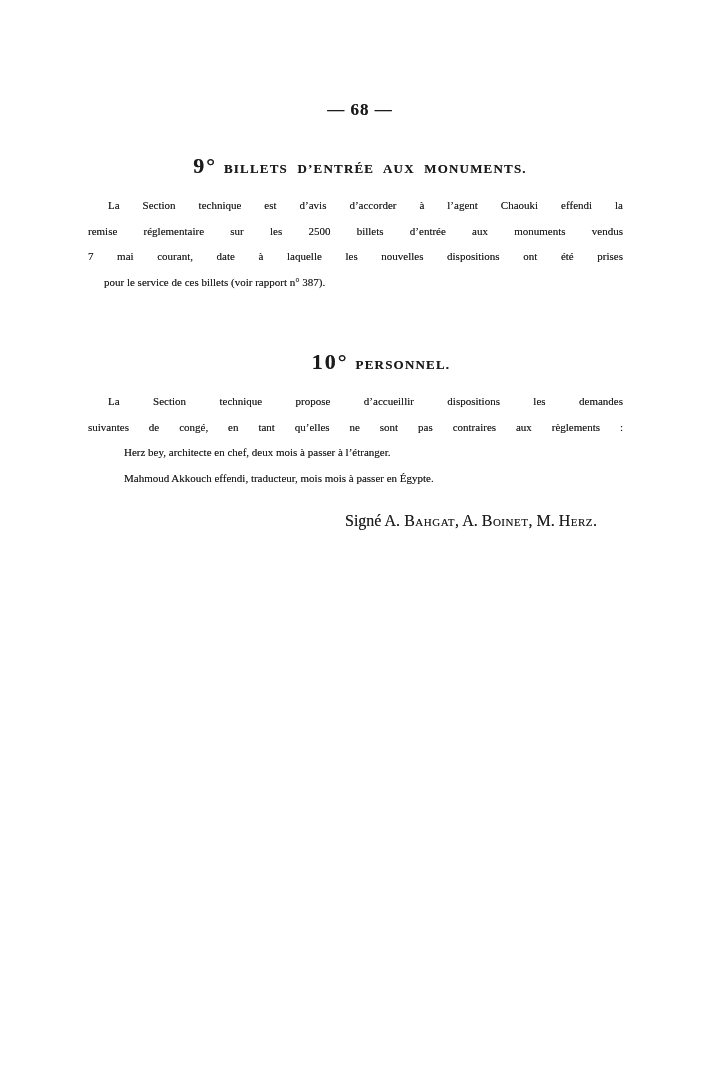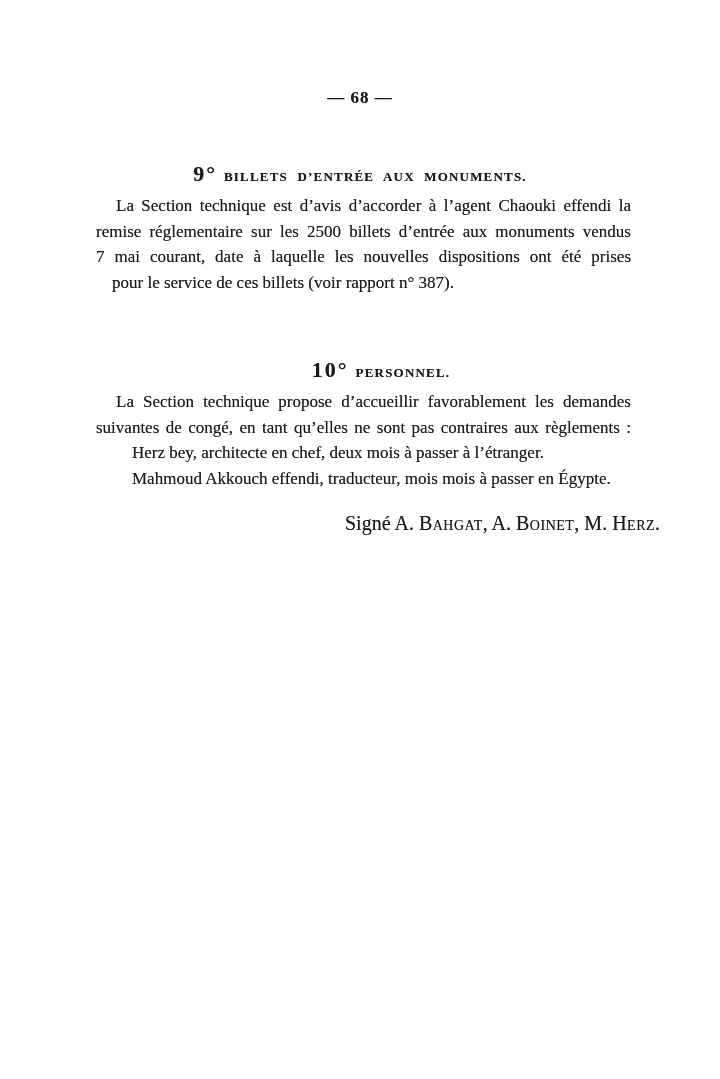--- a/index.html
+++ b/index.html
@@ -8,72 +8,71 @@
     width: 720px;
     height: 1079px;
     background: #ffffff;
     overflow: hidden;
     font-family: "Liberation Serif", serif;
     color: #1b1b1b;
     text-shadow: 0 0 0.4px rgba(10,10,10,0.55);
   }
   .pageno {
     position: absolute;
-    top: 88px; left: 0; width: 720px;
+    top: 100px; left: 0; width: 720px;
     text-align: center;
     font-size: 17px;
     font-weight: bold;
     letter-spacing: 1px;
   }
   .heading {
     position: absolute;
     left: 0; width: 720px;
     text-align: center;
     font-weight: bold;
     white-space: nowrap;
-    margin-top: 8px;
   }
   .h9 { top: 153px; }
   .h10 { top: 349px; width: 694px; padding-left: 34px; }
   .sec-num {
     font-size: 22px;
     letter-spacing: 2px;
     vertical-align: baseline;
   }
   .sec-title {
     font-size: 13px;
     letter-spacing: 1.2px;
     word-spacing: 5px;
     margin-left: 7px;
   }
   .para {
     position: absolute;
-    left: 96px;
+    left: 88px;
     width: 535px;
-    font-size: 17px;
+    font-size: 11px;
     line-height: 25.5px;
   }
   .p9  { top: 193px; }
   .p10 { top: 389px; }
   .line {
     text-align: justify;
     text-align-last: justify;
     white-space: nowrap;
   }
   .line.end {
     text-align: left;
     text-align-last: left;
     margin-left: 16px;
   }
   .line.ind { text-indent: 20px; }
   .signature {
     position: absolute;
     top: 512px;
     left: 345px;
-    font-size: 20px;
+    font-size: 16px;
     white-space: nowrap;
   }
   .sc { font-variant: small-caps; letter-spacing: 0.5px; }
 </style>
 </head>
 <body>
 
 <div class="page">
 
   <div class="pageno">— 68 —</div>
@@ -87,21 +86,21 @@
     <div class="line">remise réglementaire sur les 2500 billets d’entrée aux monuments vendus</div>
     <div class="line">7 mai courant, date à laquelle les nouvelles dispositions ont été prises</div>
     <div class="line end">pour le service de ces billets (voir rapport n° 387).</div>
   </div>
 
   <div class="heading h10">
     <span class="sec-num">10°</span><span class="sec-title">PERSONNEL.</span>
   </div>
 
   <div class="para p10">
-    <div class="line ind">La Section technique propose d’accueillir favorablement les demandes</div>
+    <div class="line ind">La Section technique propose d’accueillir dispositions les demandes</div>
     <div class="line">suivantes de congé, en tant qu’elles ne sont pas contraires aux règlements :</div>
     <div class="line end ind">Herz bey, architecte en chef, deux mois à passer à l’étranger.</div>
     <div class="line end ind">Mahmoud Akkouch effendi, traducteur, mois mois à passer en Égypte.</div>
   </div>
 
   <div class="signature"><span>Signé A. </span><span class="sc">Bahgat</span><span>, A. </span><span class="sc">Boinet</span><span>, M. </span><span class="sc">Herz</span><span>.</span>
   </div>
 
 </div>
 

